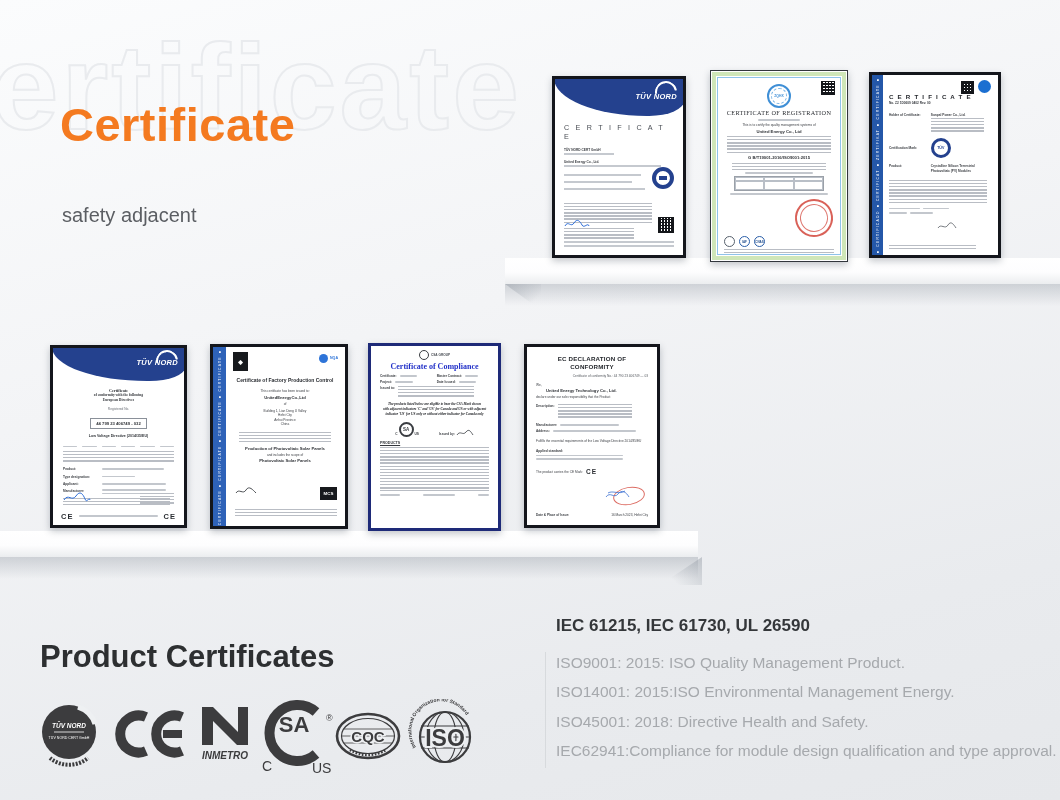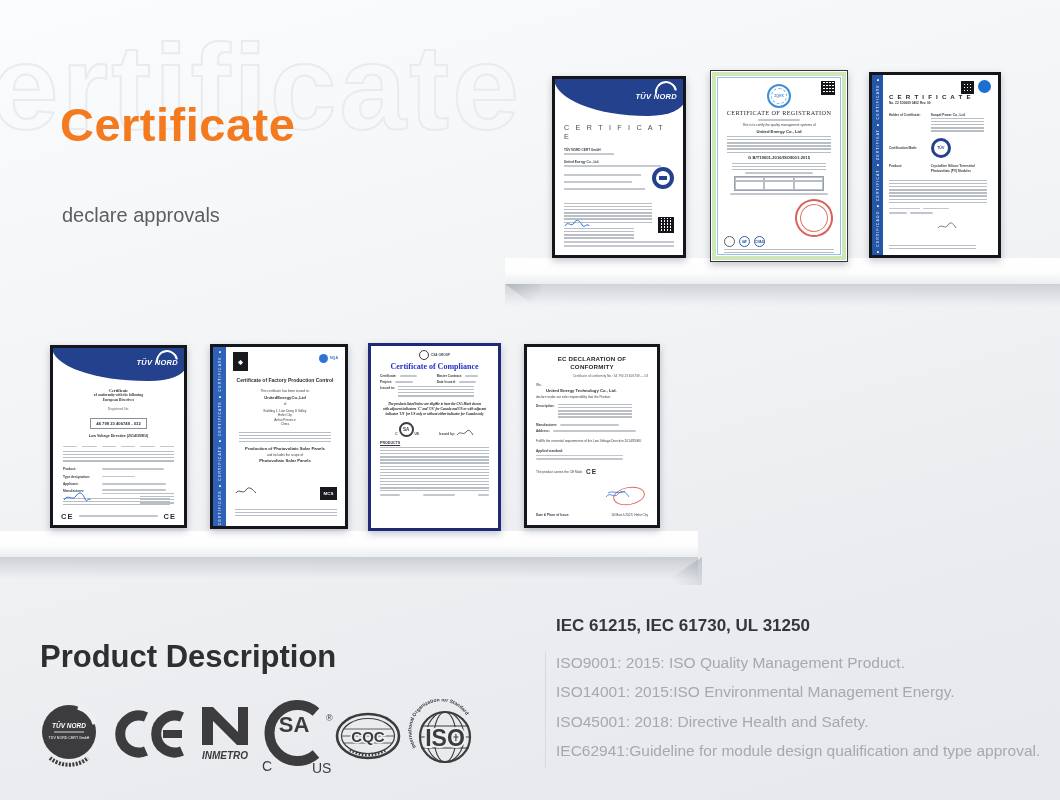--- a/index.html
+++ b/index.html
@@ -80,21 +80,21 @@
   .std-divider{position:absolute;left:545px;top:652px;width:1px;height:116px;background:#d7dadd;z-index:1;}
   .logo{position:absolute;color:#3c3c3e;z-index:2;}
 </style>
 </head>
 <body>
 
 <div class="watermark">certificate</div>
 <div class="hero-title">Certificate</div>
 <div class="hero-sub">
   <br>
-  <span>declare approvals</span>
+  <span>safety adjacent</span>
 </div>
 
 <div class="shelf" style="left:505px;top:258px;width:555px;"></div>
 <div class="shelf-shadow" style="left:505px;top:284px;width:555px;"></div>
 <div class="wedge" style="left:505px;top:284px;width:36px;height:26px;clip-path:polygon(0 0,100% 0,100% 100%);"></div>
 <div class="shelf" style="left:0;top:531px;width:698px;"></div>
 <div class="shelf-shadow" style="left:0;top:557px;width:698px;"></div>
 <div class="wedge" style="left:660px;top:557px;width:42px;height:28px;clip-path:polygon(0 0,100% 100%,0 100%);transform:scaleX(-1);"></div>
 
 <div class="cert" style="left:552px;top:76px;width:134px;height:182px;">
@@ -381,30 +381,30 @@
     <path d="M1 8 C5 2,9 10,13 5 S21 3,24 8 M3 4 C8 1,14 6,20 2" stroke="#3a6fd0" stroke-width=".8" fill="none"></path>
   </svg>
   <div class="row" style="position:absolute;left:9px;bottom:8px;right:9px;justify-content:space-between;">
     <span class="f3 b">Date &amp; Place of Issue:</span>
     <span class="f3">16 March 2023, Hefei City</span>
   </div>
 </div>
 
 <div class="bottom-heading">
   <br>
-  <span>Product Description</span>
-</div>
-
-<div class="std-title">IEC 61215, IEC 61730, UL 31250</div>
+  <span>Product Certificates</span>
+</div>
+
+<div class="std-title">IEC 61215, IEC 61730, UL 26590</div>
 <div class="std-divider"></div>
 <div class="std-list">
   <div>ISO9001: 2015: ISO Quality Management Product.</div>
   <div>ISO14001: 2015:ISO Environmental Management Energy.</div>
   <div>ISO45001: 2018: Directive Health and Safety.</div>
-  <div>IEC62941:Guideline for module design qualification and type approval.</div>
+  <div>IEC62941:Compliance for module design qualification and type approval.</div>
 </div>
 
 <svg class="logo" style="left:40px;top:702px;" width="62" height="70" viewBox="0 0 62 70">
   <circle cx="29" cy="30" r="27" fill="#3c3c3e"></circle>
   <path d="M38 5 A26 26 0 0 1 55 22" stroke="#eef0f2" stroke-width="5" fill="none"></path>
   <text x="29" y="26" font-size="6.5" font-weight="bold" font-style="italic" fill="#ffffff" text-anchor="middle">TÜV NORD</text>
   <line x1="14" y1="30" x2="44" y2="30" stroke="#ffffff" stroke-width=".8"></line>
   <text x="29" y="37" font-size="3.6" fill="#ffffff" text-anchor="middle">TÜV NORD CERT GmbH</text>
   <path d="M10 56 A30 30 0 0 0 48 56" stroke="#3c3c3e" stroke-width="4" fill="none" stroke-dasharray="2 1.4"></path>
 </svg>

